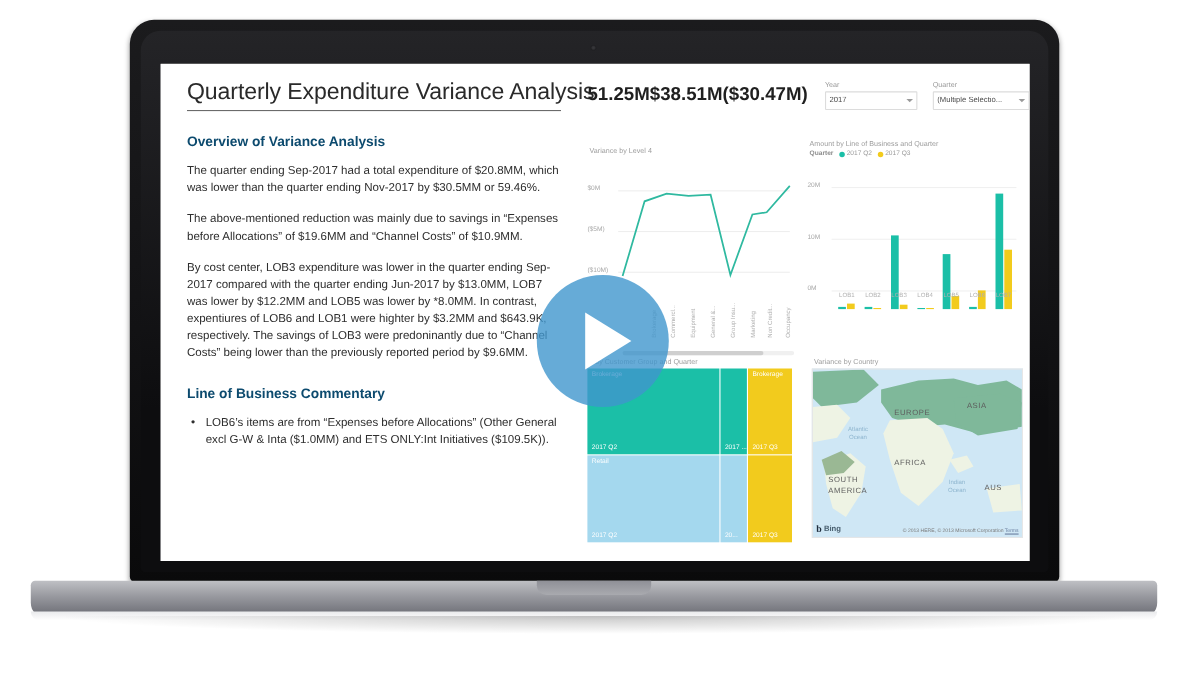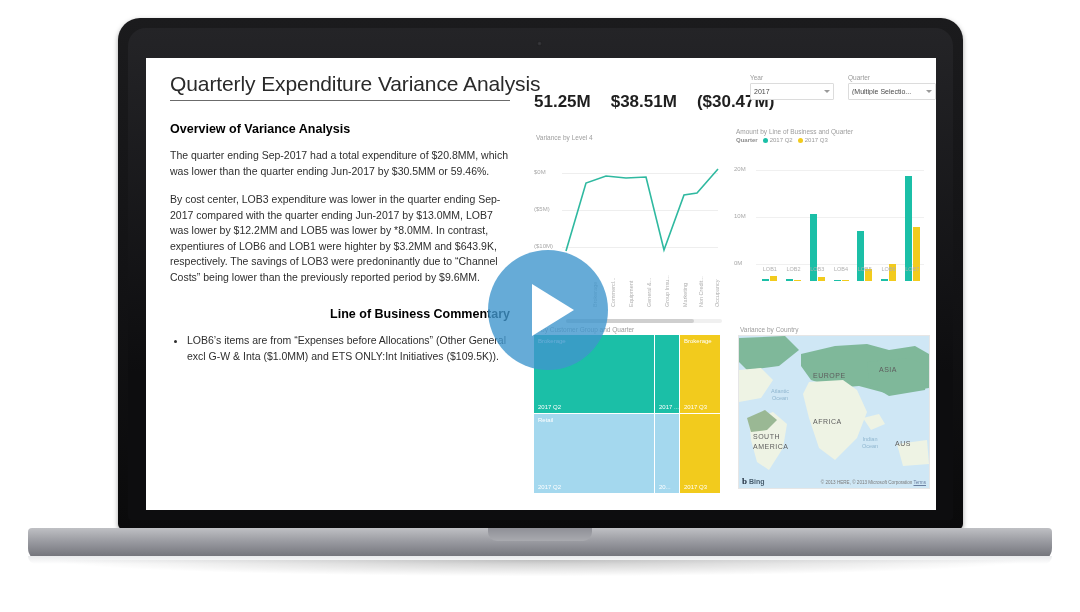--- a/index.html
+++ b/index.html
@@ -54,38 +54,38 @@
 
   
   .report{position:absolute;left:0;top:0;width:790px;height:452px;background:#fff;}
 
   .rpt-header{position:absolute;left:24px;top:14px;width:746px;height:46px;}
   .rpt-title{
     position:absolute;left:0;top:0;width:340px;
     font-size:21px;color:#2a2a2a;letter-spacing:-.1px;
     border-bottom:1.5px solid #6b6b6b;padding-bottom:4px;white-space:nowrap;
   }
-  .kpis{position:absolute;left:364px;top:20px;display:flex;gap:20px;}
+  .kpis{position:absolute;left:364px;top:4px;display:flex;}
   .kpi{font-size:17px;font-weight:bold;color:#1f1f1f;}
 
   .filters{position:absolute;left:580px;top:2px;display:flex;gap:14px;}
   .filter{width:84px;}
   .filter.wide{width:88px;}
   .filter-label{font-size:6.5px;color:#9a9a9a;margin-bottom:2px;}
   .filter-box{
     height:15px;border:1px solid #dcdcdc;background:#fff;border-radius:1px;
     display:flex;align-items:center;justify-content:space-between;padding:0 3px;
   }
   .filter-val{font-size:7px;color:#4a4a4a;white-space:nowrap;overflow:hidden;}
   .chev{width:0;height:0;border-left:3px solid transparent;border-right:3px solid transparent;border-top:3.5px solid #9a9a9a;flex:0 0 auto;}
 
   
   .narrative{position:absolute;left:24px;top:64px;width:340px;color:#262626;}
-  .h2{font-size:12.5px;font-weight:bold;margin:0 0 12px 0;color:#000000;}
-  .h2.second{margin-top:22px;text-align:right;}
+  .h2{font-size:12.5px;font-weight:bold;margin:0 0 12px 0;color:#0c4a6e;}
+  .h2.second{margin-top:22px;}
   .para{font-size:10.5px;line-height:15.5px;margin:0 0 13px 0;color:#2e2e2e;}
   .bullets{margin:6px 0 0 0;padding-left:17px;}
   .bullets li{font-size:10.5px;line-height:15.5px;color:#2e2e2e;}
 
   
   .visual{position:absolute;background:#fff;}
   .vtitle{font-size:6.5px;color:#9d9d9d;margin:0 0 2px 2px;}
 
   
   .v-line{left:388px;top:76px;width:188px;height:185px;}
@@ -180,21 +180,22 @@
             <div class="filter-box">
               <span class="filter-val">(Multiple Selectio...</span>
               <span class="chev"></span>
             </div>
           </div>
         </div>
       </div>
 
       <div class="narrative">
         <div class="h2">Overview of Variance Analysis</div>
-        <p class="para">The quarter ending Sep-2017 had a total expenditure of $20.8MM, which was lower than the quarter ending Jun-2017 by $30.5MM or 59.46%.</p>
+        <p class="para">The quarter ending Sep-2017 had a total expenditure of $20.8MM, which was lower than the quarter ending Nov-2017 by $30.5MM or 59.46%.</p>
+        <p class="para">The above-mentioned reduction was mainly due to savings in “Expenses before Allocations” of $19.6MM and “Channel Costs” of $10.9MM.</p>
         <p class="para">By cost center, LOB3 expenditure was lower in the quarter ending Sep-2017 compared with the quarter ending Jun-2017 by $13.0MM, LOB7 was lower by $12.2MM and LOB5 was lower by *8.0MM. In contrast, expentiures of LOB6 and LOB1 were highter by $3.2MM and $643.9K, respectively. The savings of LOB3 were predoninantly due to “Channel Costs” being lower than the previously reported period by $9.6MM.</p>
 
         <div class="h2 second">Line of Business Commentary</div>
         <ul class="bullets">
           <li>LOB6’s items are from “Expenses before Allocations” (Other General excl G-W &amp; Inta ($1.0MM) and ETS ONLY:Int Initiatives ($109.5K)).</li>
         </ul>
       </div>
 
       <div class="visual v-line">
         <div class="vtitle">Variance by Level 4</div>

